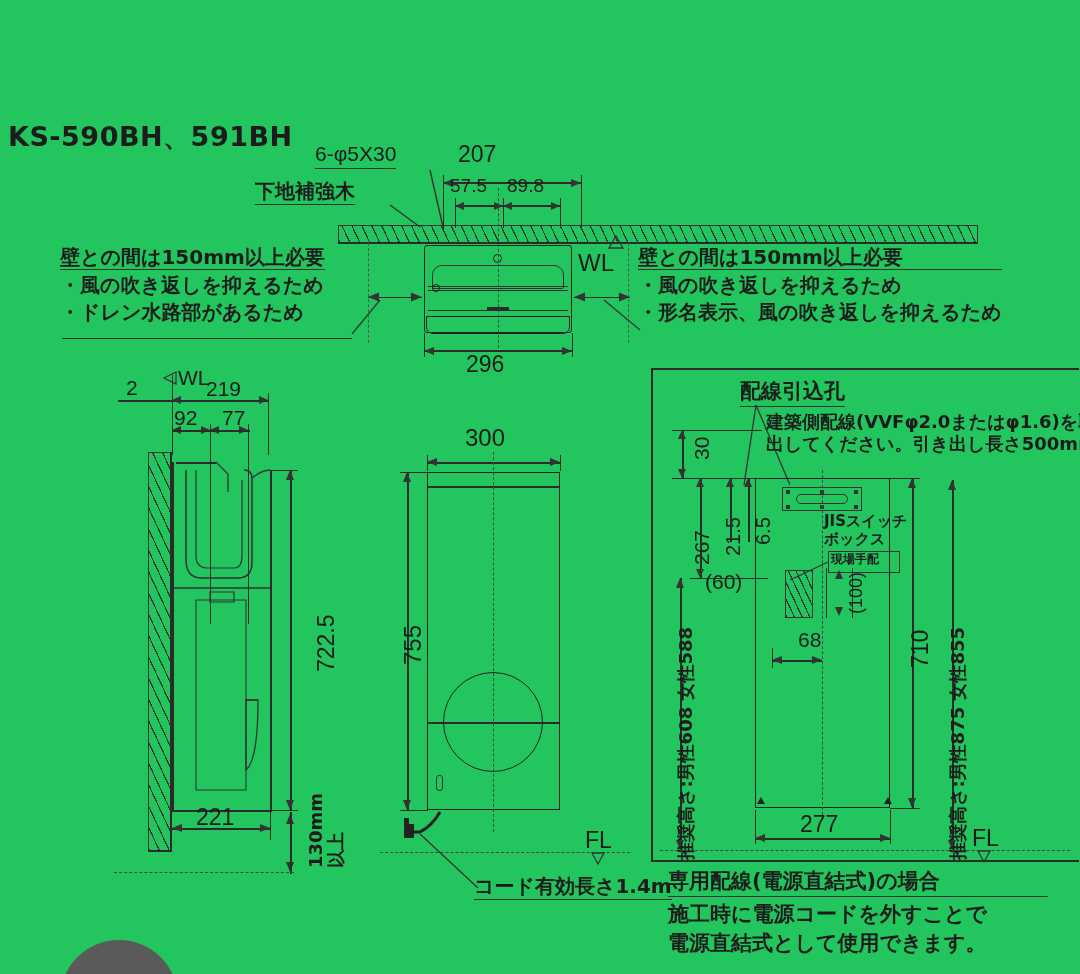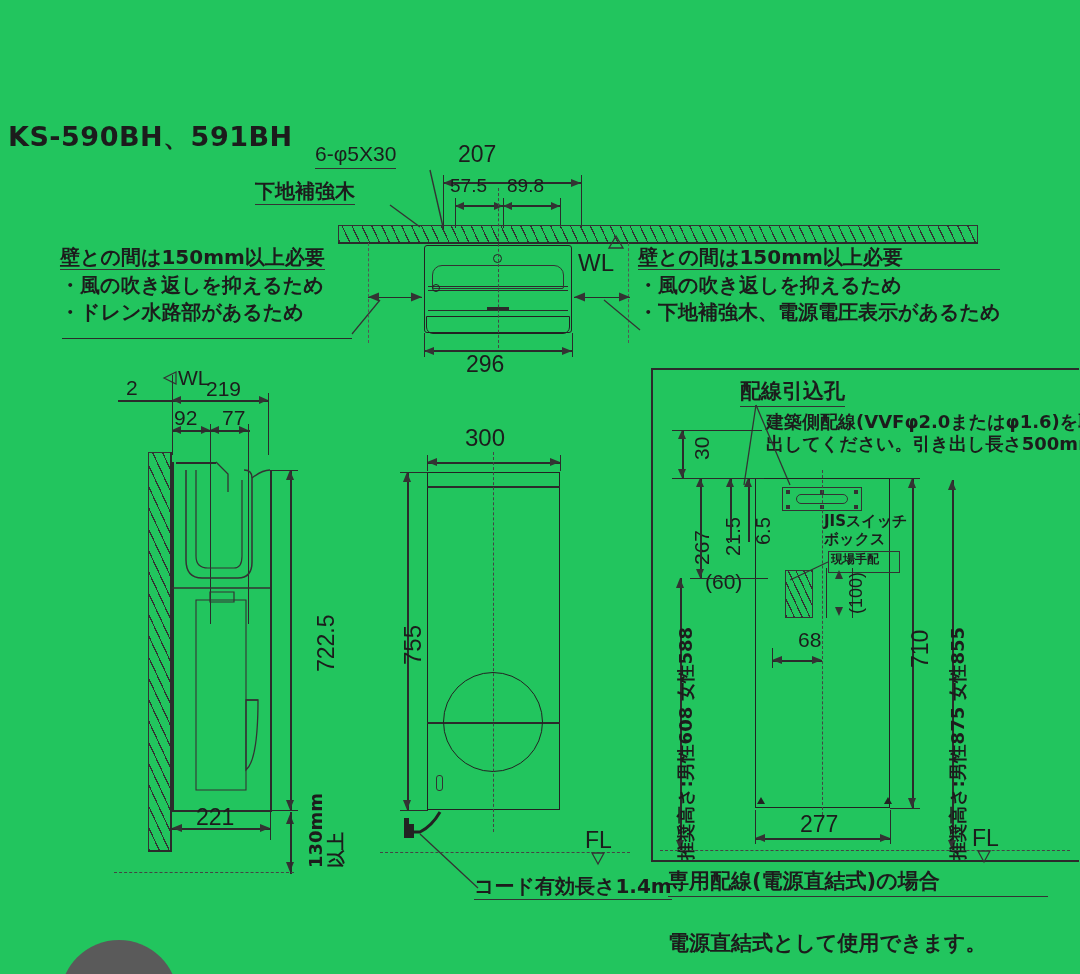--- a/index.html
+++ b/index.html
@@ -93,21 +93,21 @@
   <div style="position:absolute;left:60px;top:246px;">
     <div class="t jp ul" style="position:static;font-size:20px;padding-bottom:1px;">壁との間は150mm以上必要</div>
     <div class="t jp" style="position:static;font-size:20px;margin-top:4px;">・風の吹き返しを抑えるため</div>
     <div class="t jp" style="position:static;font-size:20px;margin-top:4px;">・ドレン水路部があるため</div>
   </div>
   <div class="ln h" style="left:62px;top:338px;width:290px;"></div>
 
   <div style="position:absolute;left:638px;top:246px;">
     <div class="t jp ul" style="position:static;font-size:20px;padding-bottom:1px;">壁との間は150mm以上必要</div>
     <div class="t jp" style="position:static;font-size:20px;margin-top:4px;">・風の吹き返しを抑えるため</div>
-    <div class="t jp" style="position:static;font-size:20px;margin-top:4px;">・下地補強木、電源電圧表示があるため</div>
+    <div class="t jp" style="position:static;font-size:20px;margin-top:4px;">・形名表示、風の吹き返しを抑えるため</div>
   </div>
 
   <div class="ln h" style="left:368px;top:297px;width:54px;"></div>
   <div class="ln h" style="left:574px;top:297px;width:56px;"></div>
   <svg width="1080" height="974">
     <path d="M368,297 l11,-4.5 l0,9 z" fill="#333"></path>
     <path d="M422,297 l-11,-4.5 l0,9 z" fill="#333"></path>
     <path d="M630,297 l-11,-4.5 l0,9 z" fill="#333"></path>
     <path d="M574,297 l11,-4.5 l0,9 z" fill="#333"></path>
     <path d="M352,334 L380,300" stroke="#333" stroke-width="1.2" fill="none"></path>
@@ -351,17 +351,18 @@
   </svg>
   <div class="t jp rot90" style="left:948px;top:860px;font-size:18px;">推奨高さ:男性875 女性855</div>
 
   <div class="dotdash" style="left:660px;top:850px;width:410px;"></div>
   <div class="t num" style="left:972px;top:826px;font-size:23px;">FL</div>
   <svg width="1080" height="974">
     <path d="M978,851 l12,0 l-6,11 z" fill="none" stroke="#333" stroke-width="1.3"></path>
   </svg>
 
   <div class="t jp ul" style="left:668px;top:870px;font-size:21px;padding-bottom:2px;width:380px;">専用配線(電源直結式)の場合</div>
+  <div class="t jp" style="left:668px;top:903px;font-size:21px;">施工時に電源コードを外すことで</div>
   <div class="t jp" style="left:668px;top:932px;font-size:21px;">電源直結式として使用できます。</div>
 
   <div class="corner"></div>
 
 </div>
 
 </body></html>

